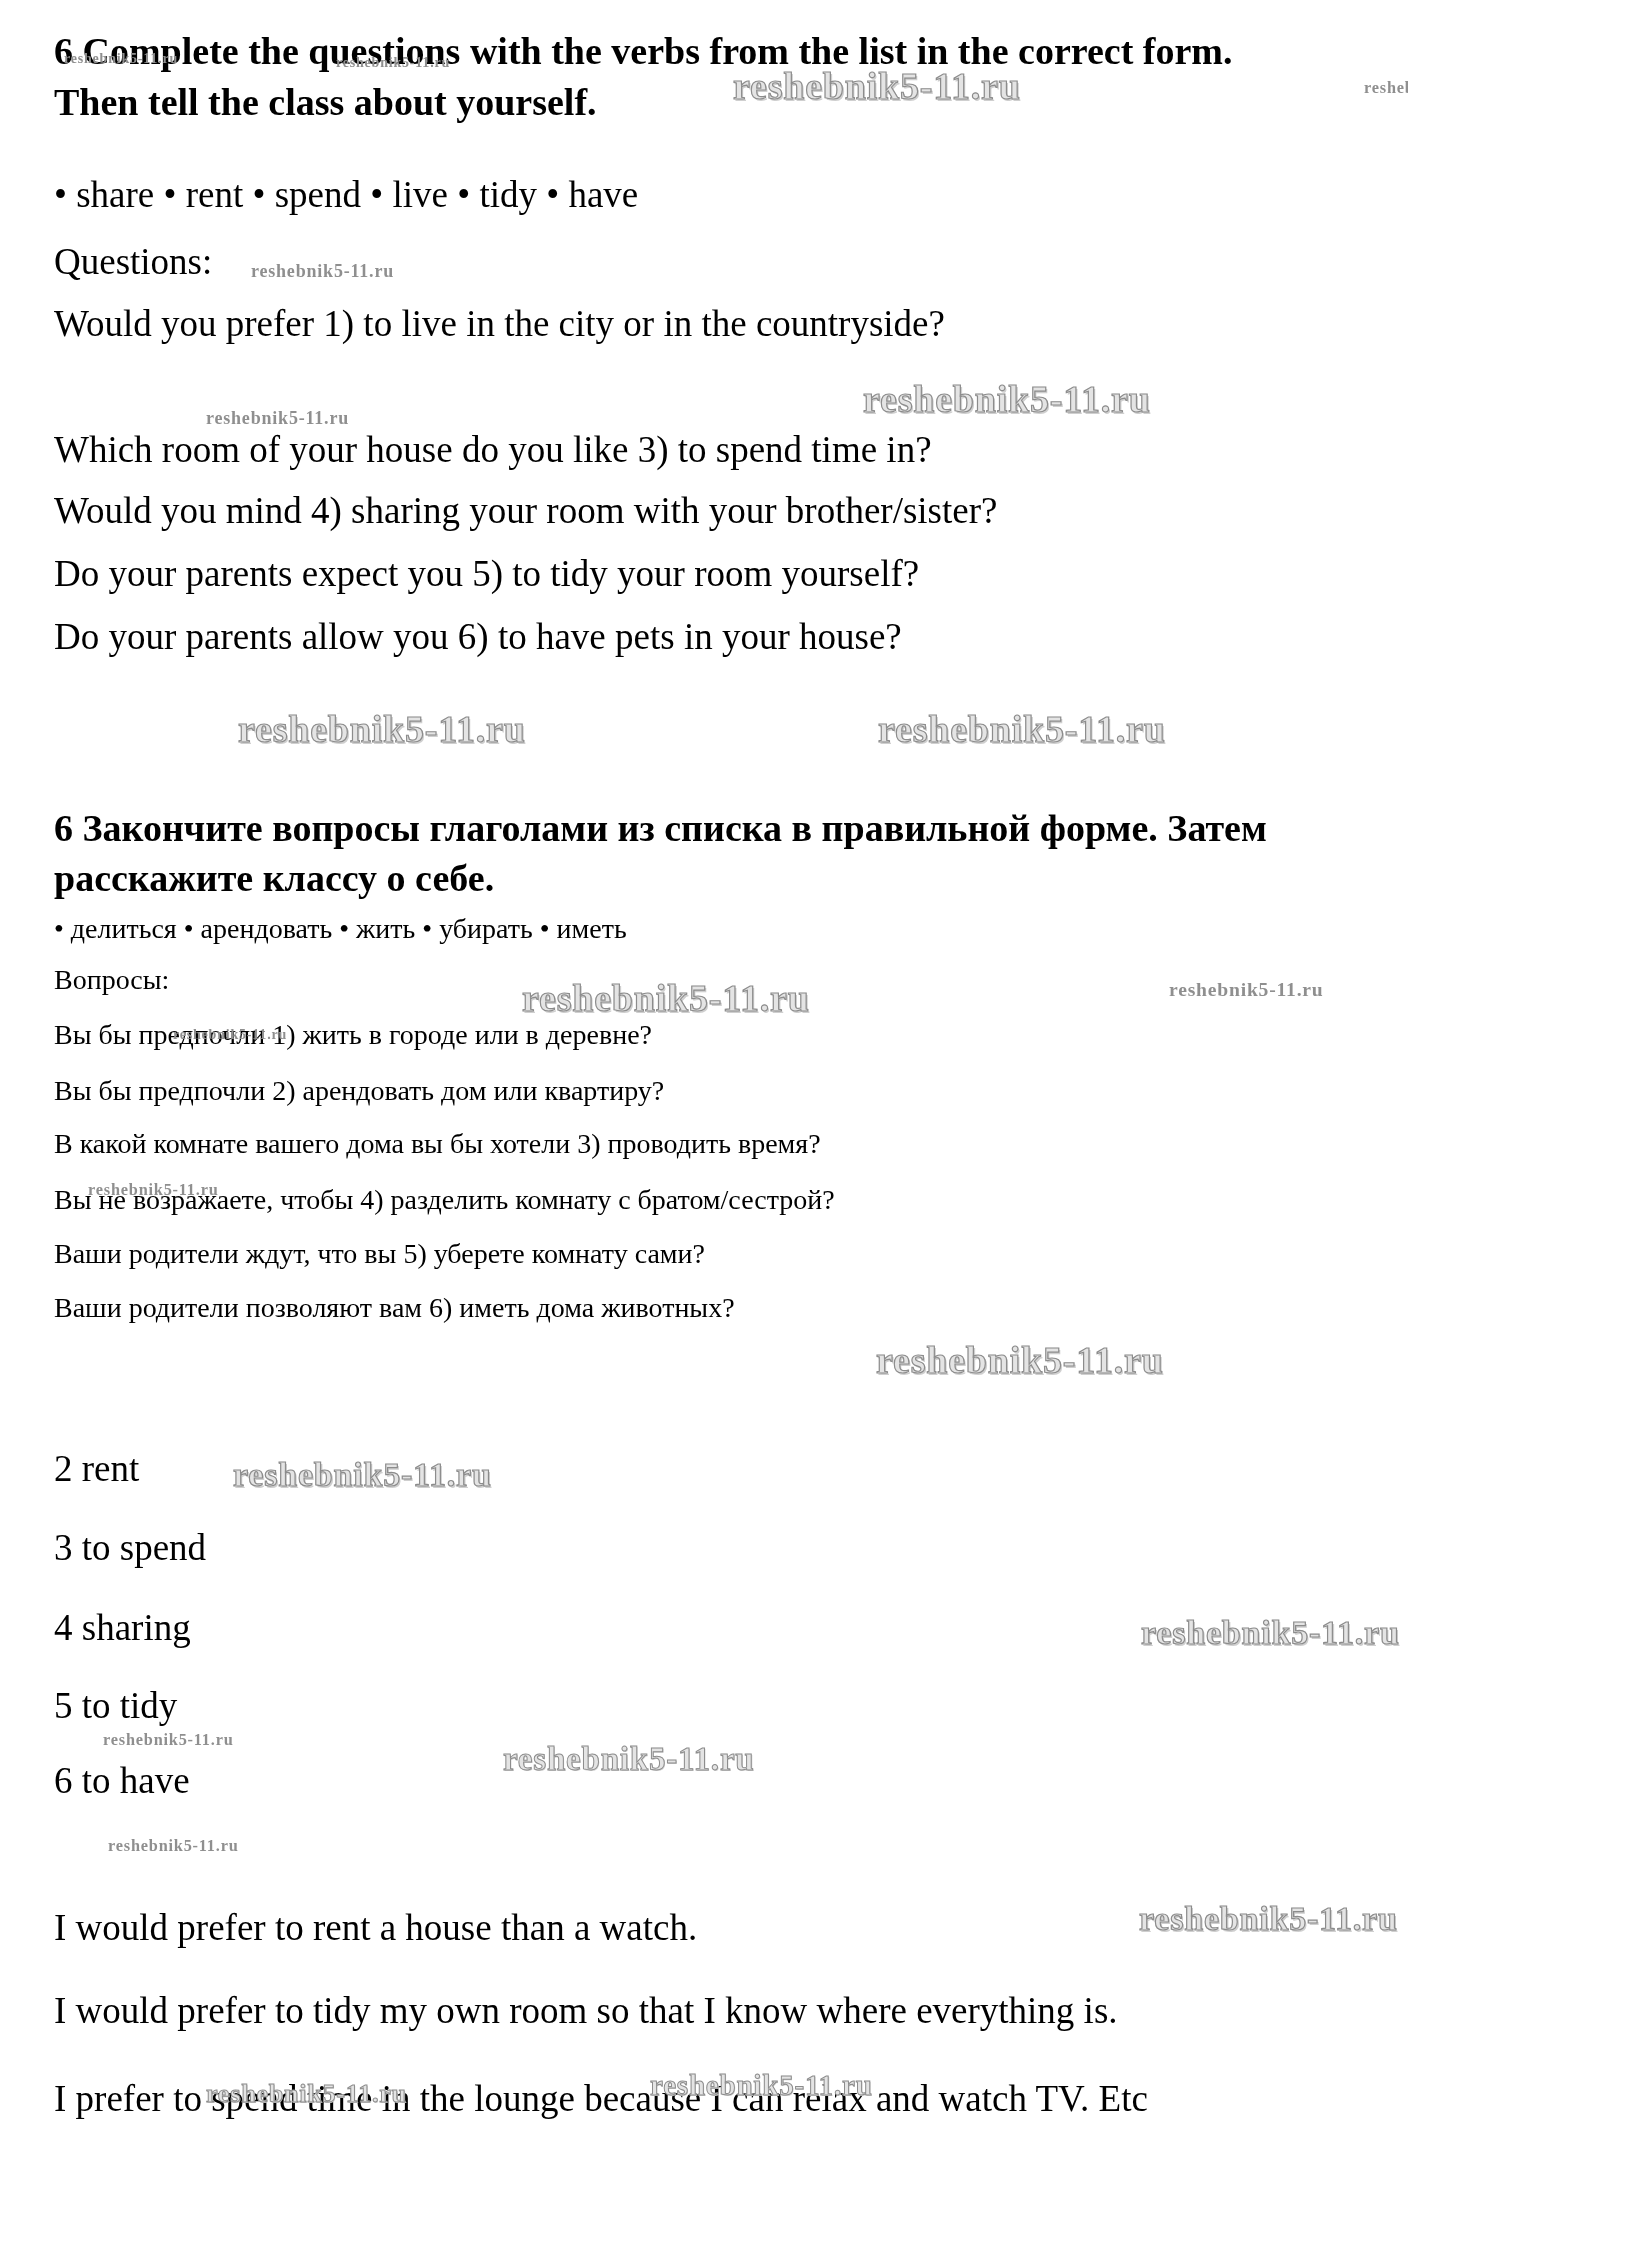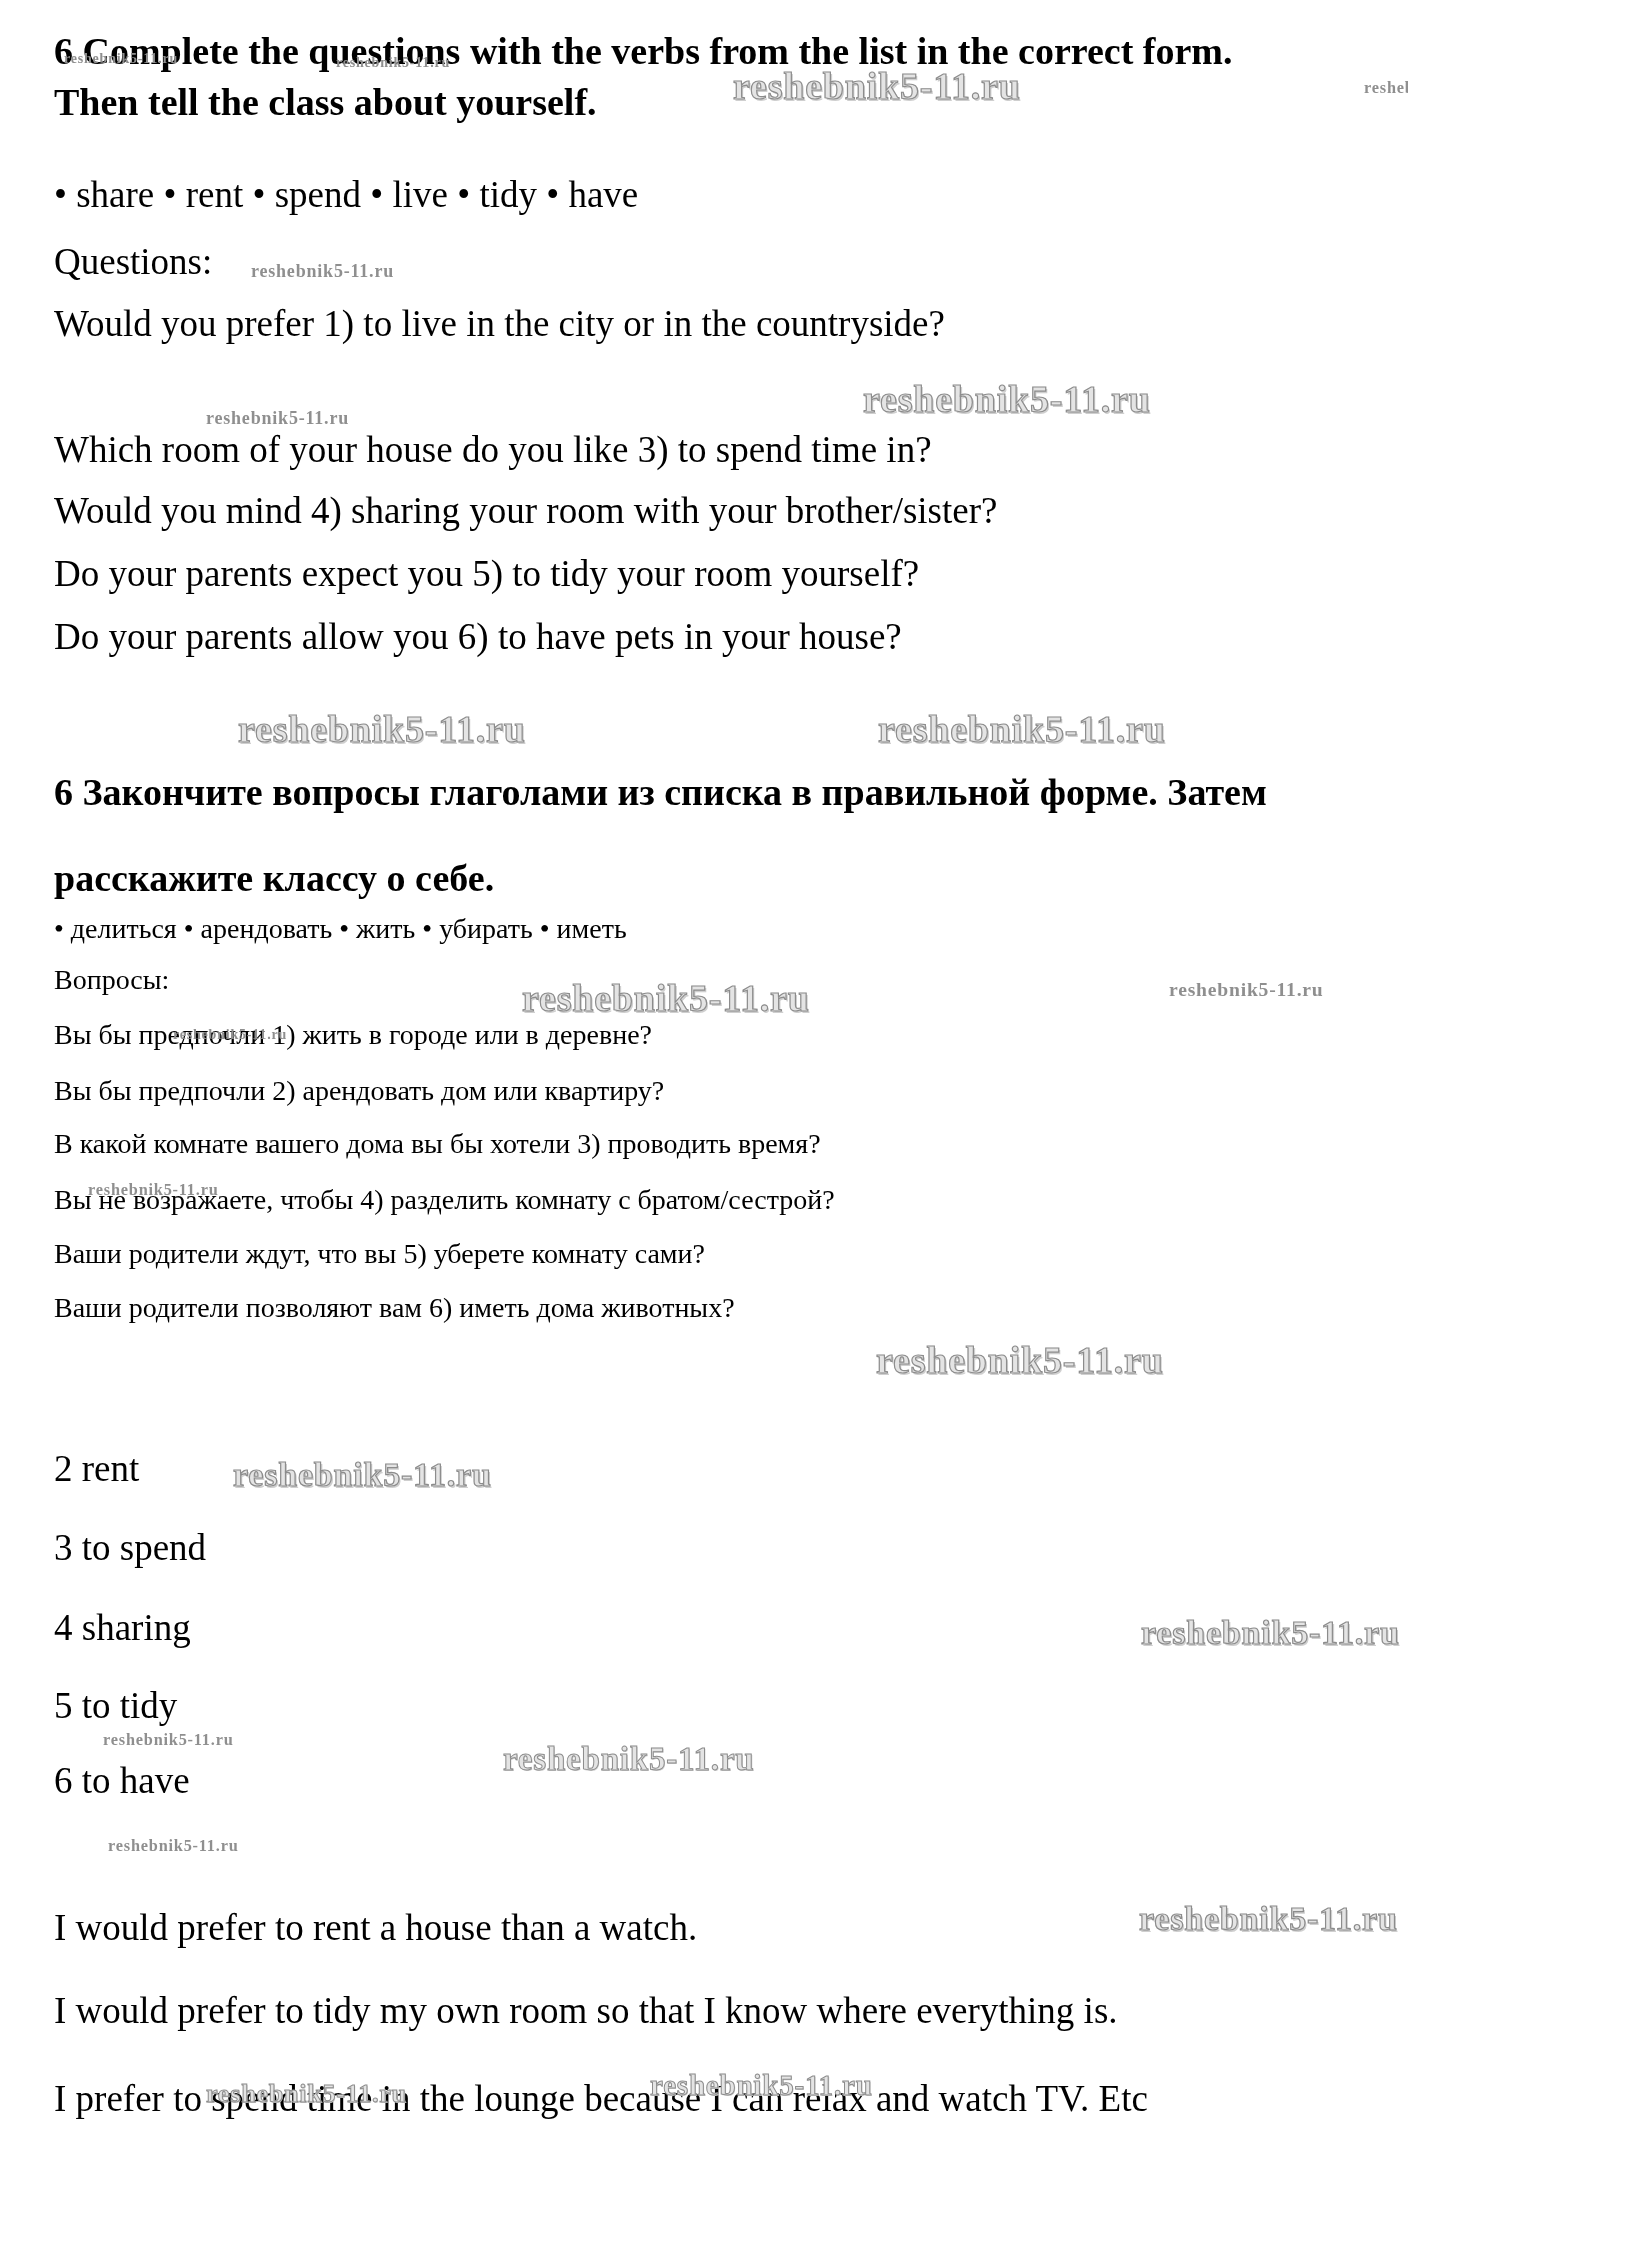--- a/index.html
+++ b/index.html
@@ -69,21 +69,21 @@
 
   <div class="line" style="top:175px">• share • rent • spend • live • tidy • have</div>
 
   <div class="line" style="top:242px">Questions:</div>
   <div class="line" style="top:304px">Would you prefer 1) to live in the city or in the countryside?</div>
   <div class="line" style="top:430px">Which room of your house do you like 3) to spend time in?</div>
   <div class="line" style="top:491px">Would you mind 4) sharing your room with your brother/sister?</div>
   <div class="line" style="top:554px">Do your parents expect you 5) to tidy your room yourself?</div>
   <div class="line" style="top:617px">Do your parents allow you 6) to have pets in your house?</div>
 
-  <div class="line bold" style="top:772px">6 Закончите вопросы глаголами из списка в правильной форме. Затем</div>
+  <div class="line bold" style="top:808px">6 Закончите вопросы глаголами из списка в правильной форме. Затем</div>
   <div class="line bold" style="top:858px">расскажите классу о себе.</div>
 
   <div class="line ru" style="top:914px">• делиться • арендовать • жить • убирать • иметь</div>
 
   <div class="line ru" style="top:965px">Вопросы:</div>
   <div class="line ru" style="top:1020px">Вы бы предпочли 1) жить в городе или в деревне?</div>
   <div class="line ru" style="top:1076px">Вы бы предпочли 2) арендовать дом или квартиру?</div>
   <div class="line ru" style="top:1129px">В какой комнате вашего дома вы бы хотели 3) проводить время?</div>
   <div class="line ru" style="top:1185px">Вы не возражаете, чтобы 4) разделить комнату с братом/сестрой?</div>
   <div class="line ru" style="top:1239px">Ваши родители ждут, что вы 5) уберете комнату сами?</div>

